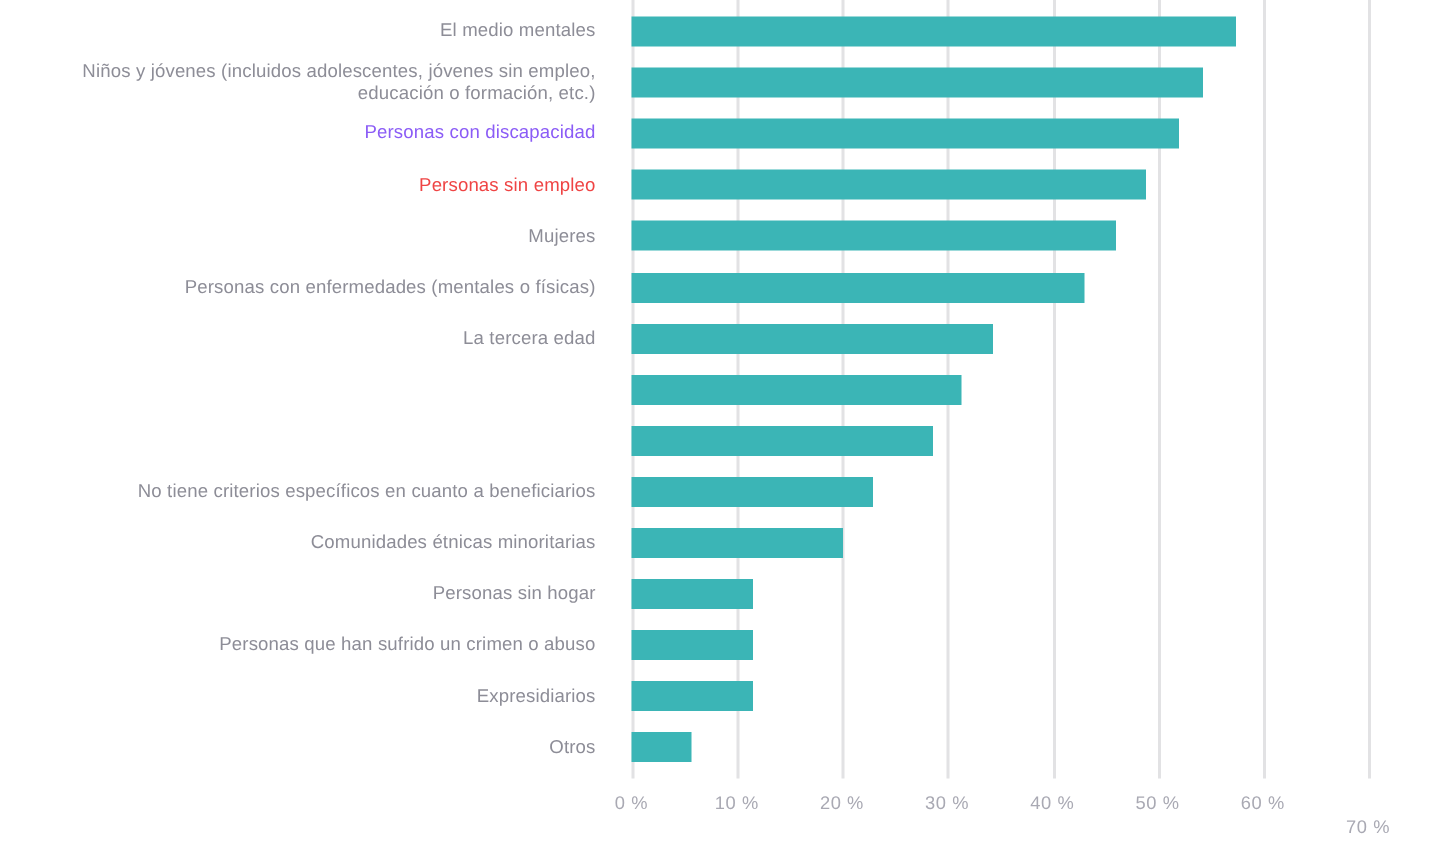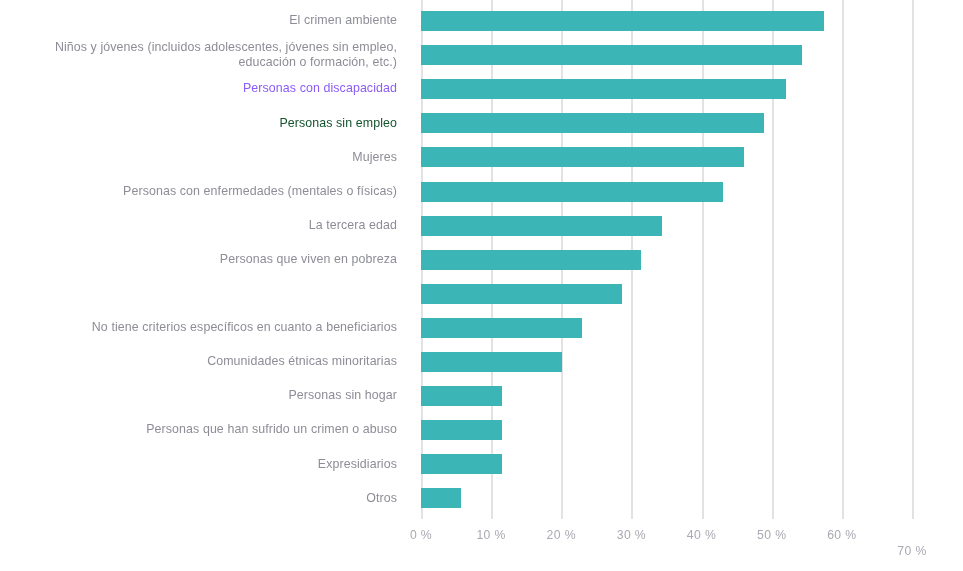--- a/index.html
+++ b/index.html
@@ -105,29 +105,28 @@
     letter-spacing: 0.4px;
     white-space: nowrap;
   }
 </style>
 </head>
 <body>
 
 <div id="chart-root">
 
   <div class="cat-labels">
-      <div class="cat-label" style="top: 13.25px; color: rgb(141, 141, 151);">El crimen ambiente</div>
+      <div class="cat-label" style="top: 13.25px; color: rgb(141, 141, 151);">El medio mentales</div>
       <div class="cat-label" style="top: 39.6px; color: rgb(141, 141, 151);">Niños y jóvenes (incluidos adolescentes, jóvenes sin empleo,
 educación o formación, etc.)</div>
       <div class="cat-label" style="top: 81.45px; color: #8b5cf6;">Personas con discapacidad</div>
-      <div class="cat-label" style="top: 115.55px; color: #14532d;">Personas sin empleo</div>
+      <div class="cat-label" style="top: 115.55px; color: #ef4444;">Personas sin empleo</div>
       <div class="cat-label" style="top: 149.65px; color: rgb(141, 141, 151);">Mujeres</div>
       <div class="cat-label" style="top: 183.75px; color: rgb(141, 141, 151);">Personas con enfermedades (mentales o físicas)</div>
       <div class="cat-label" style="top: 217.85px; color: rgb(141, 141, 151);">La tercera edad</div>
-      <div class="cat-label" style="top: 251.95px; color: rgb(141, 141, 151);">Personas que viven en pobreza</div>
       <div class="cat-label" style="top: 320.15px; color: rgb(141, 141, 151);">No tiene criterios específicos en cuanto a beneficiarios</div>
       <div class="cat-label" style="top: 354.25px; color: rgb(141, 141, 151);">Comunidades étnicas minoritarias</div>
       <div class="cat-label" style="top: 388.35px; color: rgb(141, 141, 151);">Personas sin hogar</div>
       <div class="cat-label" style="top: 422.45px; color: rgb(141, 141, 151);">Personas que han sufrido un crimen o abuso</div>
       <div class="cat-label" style="top: 456.55px; color: rgb(141, 141, 151);">Expresidiarios</div>
       <div class="cat-label" style="top: 490.65px; color: rgb(141, 141, 151);">Otros</div>
     </div>
 
   <div class="plot-area">
     <div class="gridlines">

